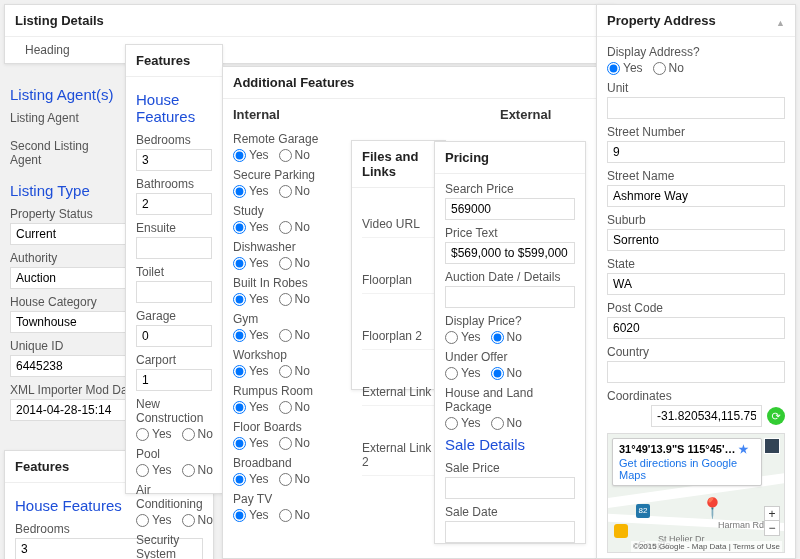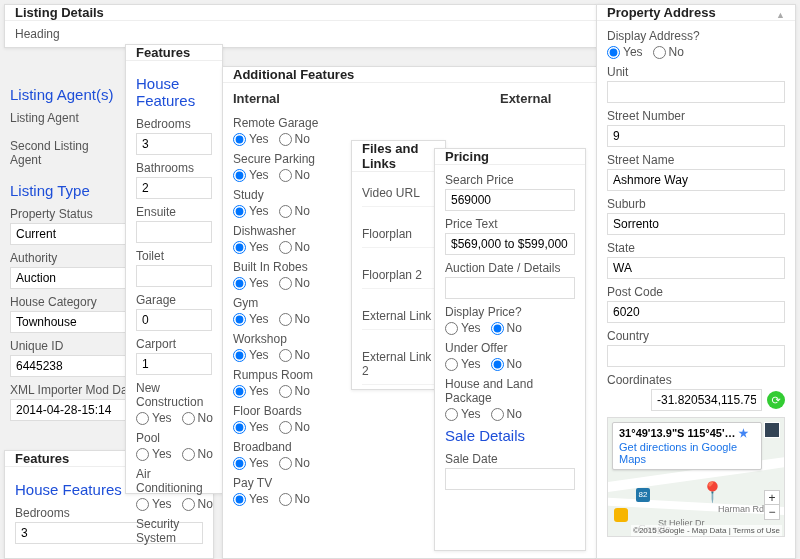--- a/index.html
+++ b/index.html
@@ -1,49 +1,49 @@
 <!DOCTYPE html>
 <html><head>
 <meta charset="utf-8">
 <style>
 * { box-sizing: border-box; margin: 0; padding: 0; }
 body { font-family: Arial, sans-serif; font-size: 12px; background: #f1f1f1; color: #333; position: relative; width: 800px; height: 559px; overflow: hidden; }
 .panel { position: absolute; background: #fff; border: 1px solid #ddd; box-shadow: 0 1px 3px rgba(0,0,0,0.08); }
-.panel-hdr { display: flex; justify-content: space-between; align-items: flex-end; padding: 0 10px; border-bottom: 1px solid #eee; font-weight: bold; font-size: 13px; color: #222; }
+.panel-hdr { display: flex; justify-content: space-between; align-items: flex-end; padding: 8px 10px; border-bottom: 1px solid #eee; font-weight: bold; font-size: 13px; color: #222; }
 .panel-hdr .tri { font-size: 9px; color: #aaa; cursor: pointer; }
 .panel-body { padding: 8px 10px; }
 .fld { margin-bottom: 6px; }
 .fld label { display: block; font-size: 12px; color: #555; margin-bottom: 2px; }
 .fld input[type="text"] { width: 100%; padding: 3px 5px; border: 1px solid #ddd; font-size: 12px; background: #fff; }
 .sub-hdr { font-weight: normal; font-size: 15px; color: #1d4ed8; margin: 6px 0 8px 0; }
 .row-yn { display: flex; gap: 10px; margin-bottom: 6px; align-items: flex-start; }
 .row-yn span { display: inline-flex; align-items: center; gap: 3px; font-size: 12px; color: #555; }
 .row-yn input[type="radio"] { margin: 0; }
-.link-item { padding: 6px 0; font-size: 12px; color: #555; border-bottom: 1px solid #f2f2f2; }
+.link-item { padding: 6px 0; font-size: 12px; color: #555; border-bottom: 1px solid #f2f2f2; margin-top: 15px; }
 .two-col { display: flex; gap: 220px; font-weight: bold; font-size: 13px; margin-bottom: 10px; }
 .coord-row { display: flex; align-items: center; gap: 5px; }
 .refresh { width: 18px; height: 18px; border-radius: 50%; background: #3c3; display: inline-flex; align-items: center; justify-content: center; color: #fff; font-size: 11px; cursor: pointer; }
 .map { position: relative; width: 100%; height: 120px; background: #eef3ee; border: 1px solid #ddd; margin-top: 6px; overflow: hidden; }
 .map .bubble { position: absolute; top: 4px; left: 4px; right: 22px; background: #fff; border: 1px solid #ccc; border-radius: 2px; padding: 4px 6px; font-size: 11px; box-shadow: 0 1px 2px rgba(0,0,0,0.1); }
 .map .bubble .t1 { font-weight: bold; color: #000; }
 .map .bubble .t2 { color: #1a73e8; cursor: pointer; margin-top: 1px; }
 .map .star { color: #4285f4; }
 .map .avatar { position: absolute; top: 4px; right: 4px; width: 16px; height: 16px; background: #345; border: 1px solid #fff; }
 .map .pin { position: absolute; top: 62px; left: 92px; color: #d33; font-size: 20px; }
 .map .road1 { position: absolute; top: 50px; left: -10px; width: 220px; height: 10px; background: #fff; transform: rotate(-8deg); }
 .map .road2 { position: absolute; top: 85px; left: -10px; width: 220px; height: 8px; background: #fff; transform: rotate(3deg); }
 .map .rlabel { position: absolute; font-size: 9px; color: #777; }
 .map .shield { position: absolute; top: 70px; left: 28px; width: 14px; height: 14px; background: #27a; color: #fff; font-size: 8px; text-align: center; line-height: 14px; border-radius: 2px; }
 .map .glogo { position: absolute; bottom: 2px; left: 30px; font-size: 11px; color: #666; font-family: Georgia, serif; }
 .map .streetview { position: absolute; bottom: 14px; left: 6px; width: 14px; height: 14px; background: #f7b500; border-radius: 3px; }
 .map .zoom { position: absolute; right: 4px; bottom: 16px; width: 16px; background: #fff; border: 1px solid #ccc; font-size: 12px; text-align: center; }
 .map .zoom div { height: 14px; line-height: 14px; cursor: pointer; }
 .map .zoom div:first-child { border-bottom: 1px solid #ccc; }
 .map .terms { position: absolute; bottom: 0; right: 2px; font-size: 8px; color: #555; background: rgba(255,255,255,0.7); padding: 1px 2px; }
-.simple-label { padding: 6px 10px; font-size: 12px; color: #555; }
+.simple-label { padding: 6px 20px; font-size: 12px; color: #555; }
 </style>
 </head>
 <body>
 
 <div class="panel" style="left:4px; top:4px; width:612px;">
   <div class="panel-hdr">
     <span>Listing Details</span>
     <span class="tri">▲</span>
   </div>
   <div class="simple-label">Heading</div>
@@ -300,21 +300,21 @@
     </div>
   <div class="panel-body">
     <div class="link-item">Video URL</div>
     <div class="link-item" style="padding-top:20px;">Floorplan</div>
     <div class="link-item" style="padding-top:20px;">Floorplan 2</div>
     <div class="link-item" style="padding-top:20px;">External Link</div>
     <div class="link-item" style="padding-top:20px;">External Link 2</div>
   </div>
 </div>
 
-<div class="panel" style="left:434px; top:148px; width:152px; height:403px;">
+<div class="panel" style="left:434px; top:141px; width:152px; height:403px;">
   <div class="panel-hdr">
       <span>Pricing</span>
     </div>
   <div class="panel-body">
     <div class="fld"><label>Search Price</label><input type="text" value="569000" style=""></div>
     <div class="fld"><label>Price Text</label><input type="text" value="$569,000 to $599,000" style=""></div>
     <div class="fld"><label>Auction Date / Details</label><input type="text" value="" style=""></div>
     <div class="fld">
         <label>Display Price?</label>
         <div class="row-yn">
@@ -348,20 +348,21 @@
             <input type="radio" style="">
             <span>Yes</span>
           </span>
           <span>
             <input type="radio" style="">
             <span>No</span>
           </span>
         </div>
       </div>
     <div class="sub-hdr">Sale Details</div>
+    <div class="fld"><label>Sale Price</label><input type="text" style=""></div>
     <div class="fld"><label>Sale Date</label><input type="text" style=""></div>
 
   </div>
 </div>
 
 <div class="panel" style="left:596px; top:4px; width:200px; height:555px;">
   <div class="panel-hdr">
     <span>Property Address</span>
     <span class="tri">▲</span>
   </div>

